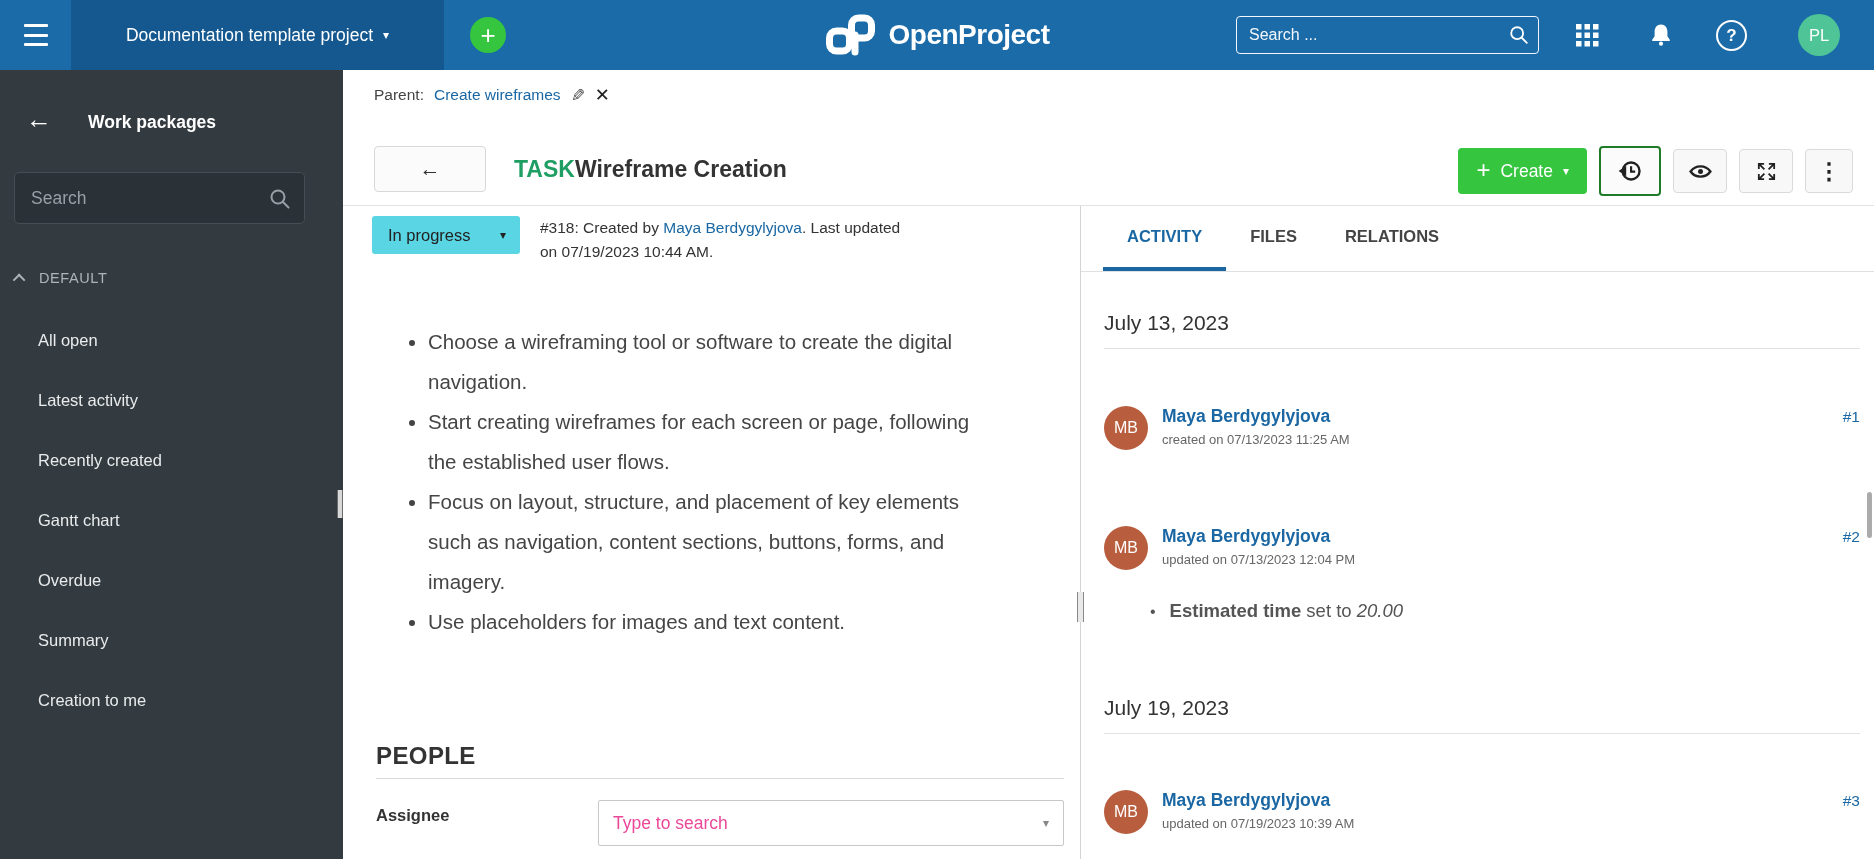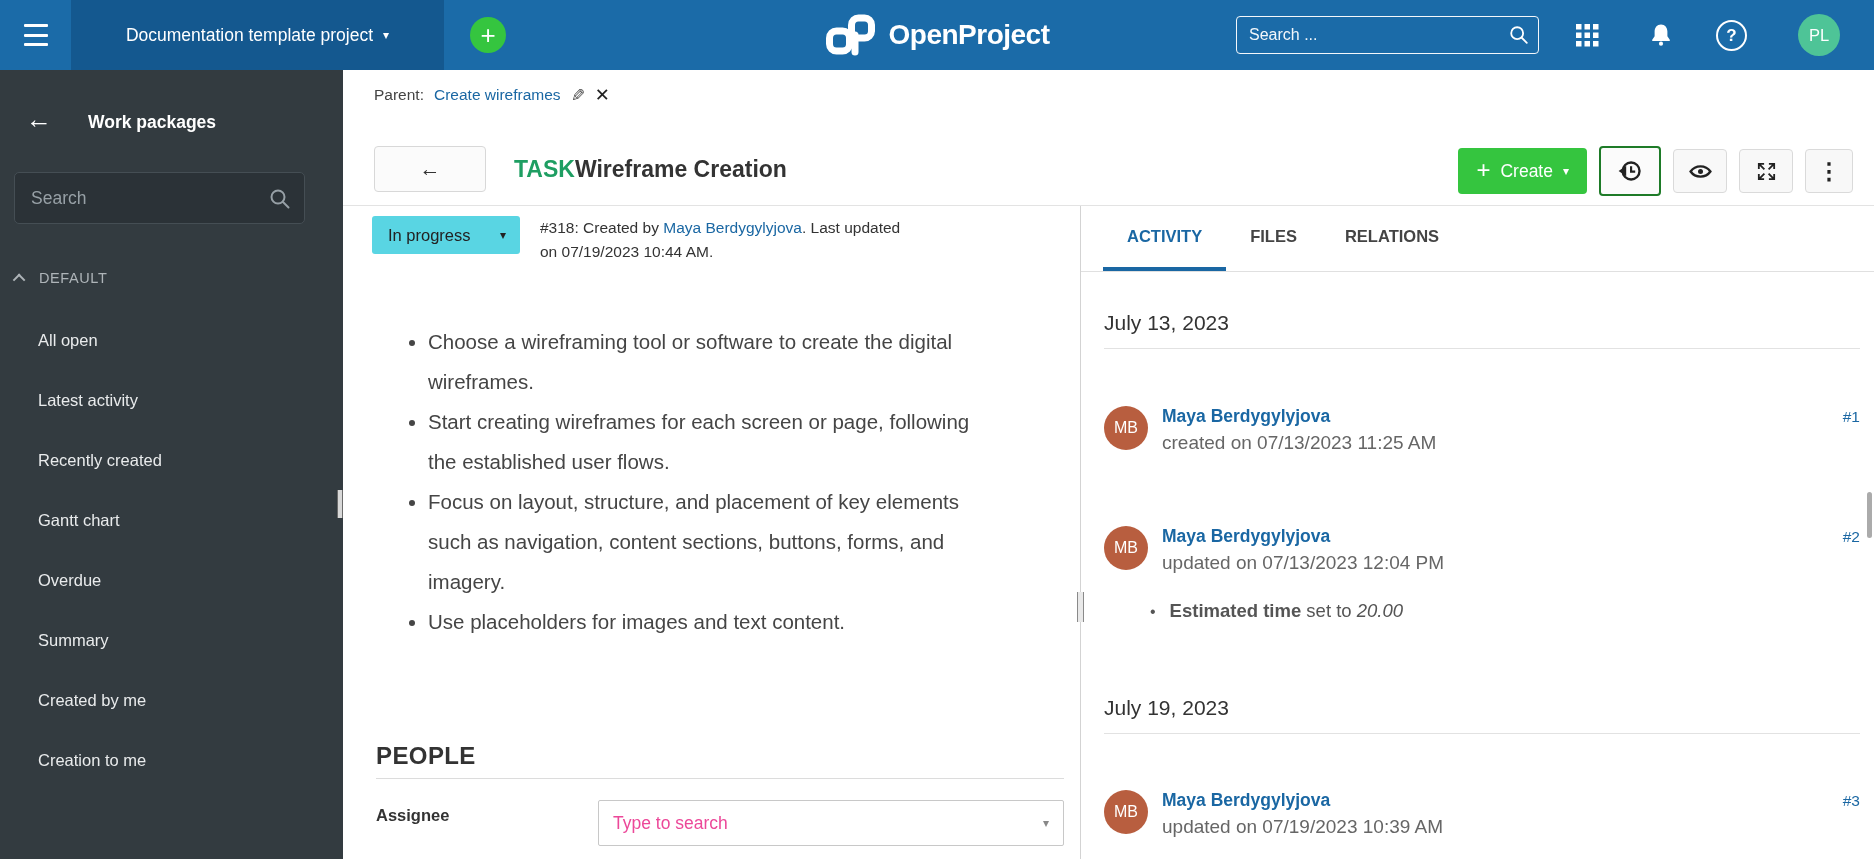--- a/index.html
+++ b/index.html
@@ -117,21 +117,21 @@
   .tab.active { color:var(--accent,#1A67A3); border-bottom-color:var(--accent,#1A67A3); }
 
   .date-hdr { position:absolute; left:1104px; width:756px; font-size:21px; color:#333;
               padding-bottom:13px; border-bottom:1px solid #e2e2e2; }
   .entry { position:absolute; left:1104px; width:756px; }
   .entry .avatar { position:absolute; left:0; top:0; width:44px; height:44px; border-radius:50%;
                    background:var(--avatar_mb,#b85e3f); color:#fff; font-size:16px;
                    display:flex; align-items:center; justify-content:center; }
   .entry .name { position:absolute; left:58px; top:0; font-size:17.5px; font-weight:700;
                  color:var(--accent,#1A67A3); cursor:pointer; white-space:nowrap; }
-  .entry .meta { position:absolute; left:58px; top:26px; font-size:19px; color:#666; white-space:nowrap; }
+  .entry .meta { position:absolute; left:58px; top:26px; font-size:13px; color:#666; white-space:nowrap; }
   .entry .ref { position:absolute; right:0; top:2px; font-size:15.5px; color:var(--accent,#1A67A3); cursor:pointer; }
   .detail-line { position:absolute; left:1150px; top:600px; font-size:18.5px; color:#555; }
   .detail-line .dot { margin-right:14px; font-size:16px; }
   .detail-line .prop { font-weight:700; color:#555; }
   .detail-line .val { font-style:italic; }
   .scroll-thumb { position:absolute; left:1867px; top:492px; width:5px; height:46px;
                   background:#ababab; border-radius:3px; cursor:grab; }
 </style>
 </head>
 <body>
@@ -212,21 +212,20 @@
     <span class="lbl">DEFAULT</span>
   </div>
 
   <ul class="sb-items">
     <li>All open</li>
     <li>Latest activity</li>
     <li>Recently created</li>
     <li>Gantt chart</li>
     <li>Overdue</li>
     <li>Summary</li>
-    <li>Created by me</li>
     <li>Creation to me</li>
   </ul>
 
   <div class="sb-handle"></div>
 </div>
 
 <div class="parent-row">
   <span class="parent-label">Parent:</span>
   <span class="parent-link">Create wireframes</span>
   <span class="pencil">✎</span>
@@ -279,21 +278,21 @@
   <span class="lbl">In progress</span>
   <span class="caret">▾</span>
 </div>
 
 <div class="status-meta">
   <span>#318: Created by </span><span class="author">Maya Berdygylyjova</span><span>. Last updated on 07/19/2023 10:44 AM.</span>
 </div>
 
 <div class="desc">
   <ul>
-    <li>Choose a wireframing tool or software to create the digital wireframes.</li>
+    <li>Choose a wireframing tool or software to create the digital navigation.</li>
     <li>Start creating wireframes for each screen or page, following the established user flows.</li>
     <li>Focus on layout, structure, and placement of key elements such as navigation, content sections, buttons, forms, and imagery.</li>
     <li>Use placeholders for images and text content.</li>
   </ul>
 </div>
 
 <div class="people-h3">PEOPLE</div>
 <div class="assignee-label">Assignee</div>
 <div class="assignee-select">
   <span class="ph">Type to search</span>

